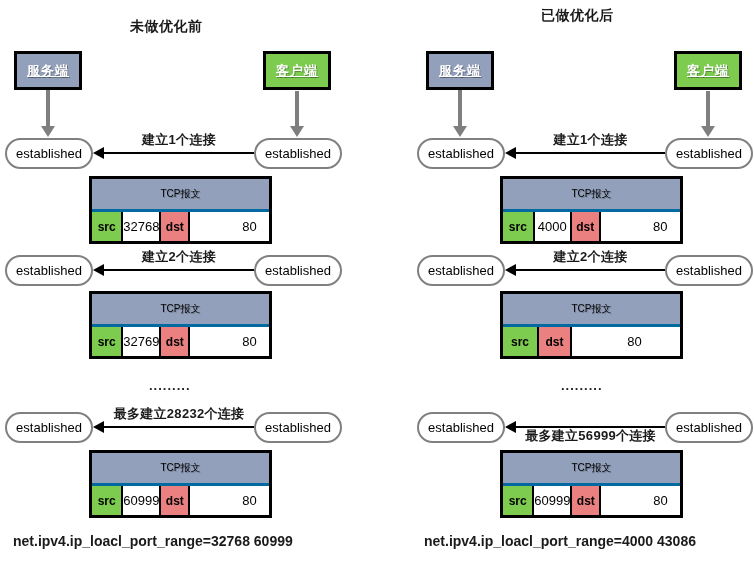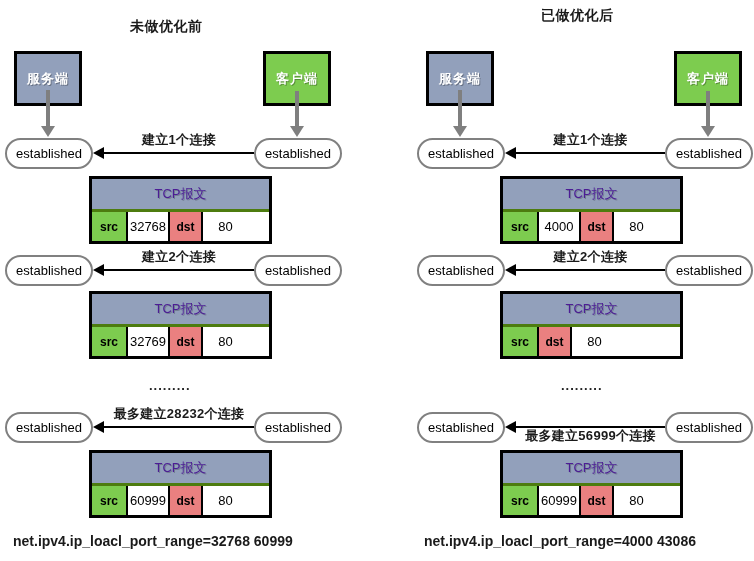--- a/index.html
+++ b/index.html
@@ -25,31 +25,32 @@
     font-size: 14px;
     font-weight: bold;
     color: #1a1a1a;
     letter-spacing: 0.5px;
     white-space: nowrap;
   }
   
   .endpoint-box {
     position: absolute;
     width: 68px;
-    height: 55px;
+    height: 39px;
     border: 3px solid #000000;
     box-sizing: border-box;
     display: flex;
     align-items: center;
     justify-content: center;
     font-size: 13px;
     font-weight: bold;
     color: #ffffff;
     text-shadow: 1px 1px 0 rgba(0,0,0,0.30);
     letter-spacing: 1px;
+    text-decoration: underline;
   }
   .endpoint-box.server { background: #92a0bb; }
   .endpoint-box.client { background: #7dcc4f; }
 
   
   .vline {
     position: absolute;
     width: 4px;
     background: #7f7f7f;
   }
@@ -107,39 +108,39 @@
     border: 3px solid #000000;
     box-sizing: border-box;
     background: #ffffff;
   }
   .packet-header {
     height: 30px;
     background: #92a0bb;
     display: flex;
     align-items: center;
     justify-content: center;
-    font-size: 13px;
-    color: #4c1d95;
+    font-size: 10px;
+    color: #000000;
     text-shadow: 1px 1px 0 rgba(0,0,0,0.22);
-    border-bottom: 3px solid #4d7c0f;
+    border-bottom: 3px solid #0369a1;
   }
   .packet-row {
     display: flex;
     height: 29px;
   }
   .pcell {
     display: flex;
     align-items: center;
     justify-content: center;
     font-size: 13px;
     color: #000000;
     border-right: 2px solid #000000;
     box-sizing: border-box;
   }
-  .pcell:last-child { border-right: none; }
+  .pcell:last-child { border-right: none; margin-left: 40px; }
   .pcell.src  { width: 36px; background: #7dcc4f; font-weight: bold; font-size: 12px; }
   .pcell.sval { width: 42px; background: #ffffff; }
   .pcell.dst  { width: 33px; background: #ea8080; font-weight: bold; font-size: 12px; }
   .pcell.dval { width: 45px; background: #ffffff; }
 
   
   .dots {
     position: absolute;
     font-size: 13px;
     font-weight: bold;

